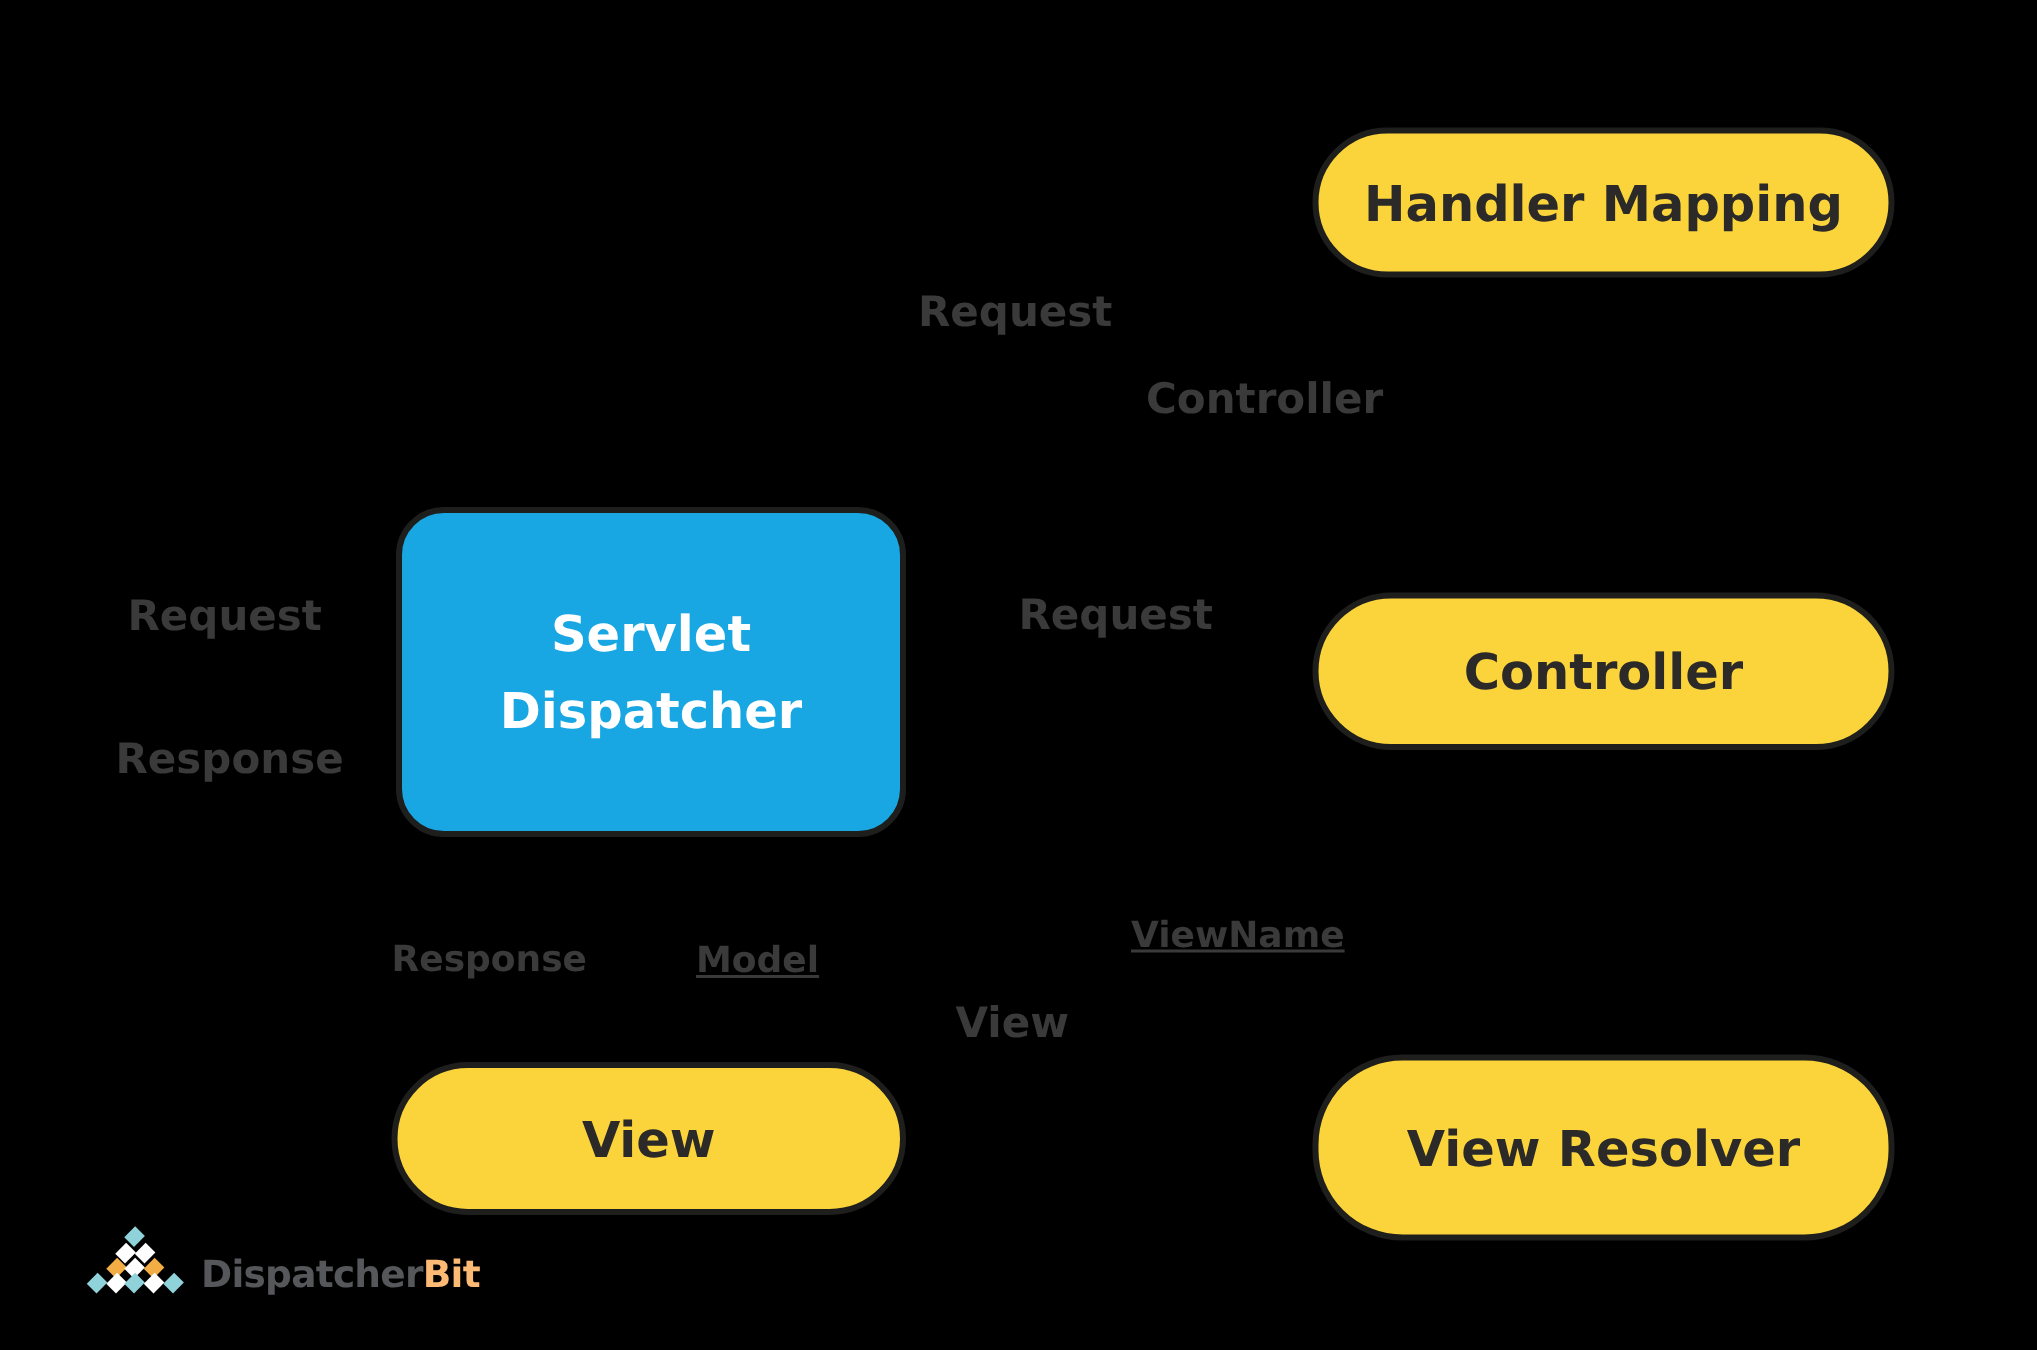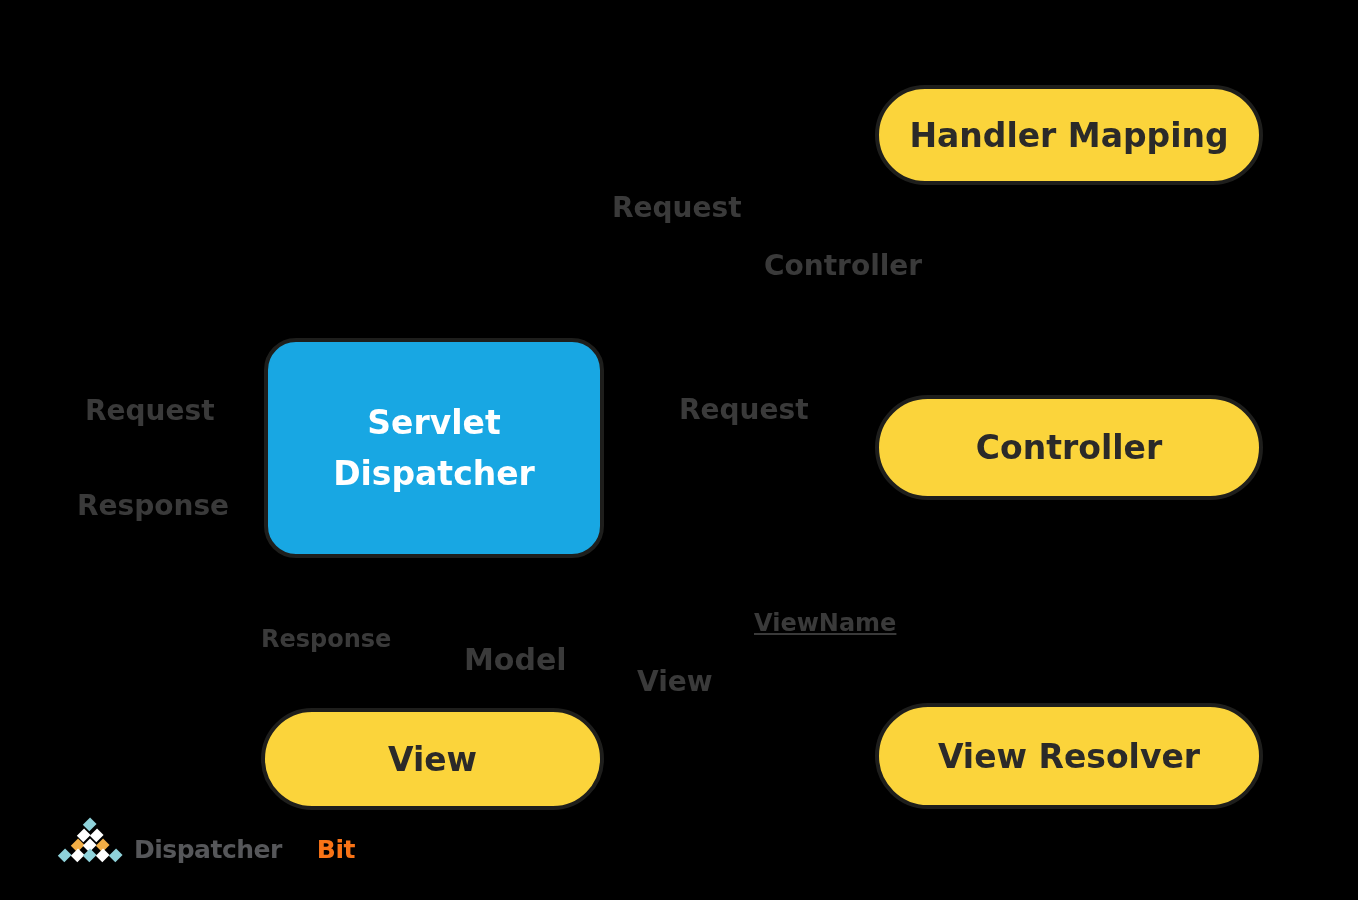--- a/index.html
+++ b/index.html
@@ -29,21 +29,21 @@
     text-align:center;
   }
   .pill{
     background:var(--yellow);
     color:var(--pill-text);
     border-radius:60px;
     font-size:33px;
   }
   .n-handler{left:875px;top:85px;width:388px;height:100px;}
   .n-controller{left:875px;top:395px;width:388px;height:105px;}
-  .n-viewresolver{left:875px;top:703px;width:388px;height:106px;text-align:center;}
+  .n-viewresolver{left:875px;top:703px;width:388px;height:124px;text-align:center;}
   .n-view{left:261px;top:708px;width:343px;height:102px;}
   .n-dispatcher{
     left:264px;top:338px;width:340px;height:220px;
     background:var(--blue);
     color:#FFFFFF;
     border-radius:32px;
     font-size:33px;
     line-height:1.55;
     flex-direction:column;
   }
@@ -57,34 +57,34 @@
   }
   .l-request-top{left:612px;top:191px;}
   .l-controller{left:764px;top:249px;}
   .l-request-left{left:85px;top:394px;}
   .l-response-left{left:77px;top:489px;}
   .l-request-mid{left:679px;top:393px;}
   .l-modelandview{left:644px;top:487px;}
   .l-viewname{left:754px;top:609px;font-size:24px;text-decoration:underline;}
   .l-view{left:637px;top:665px;}
   .l-response-bottom{left:261px;top:625px;font-size:24px;}
-  .l-model{left:464px;top:642px;font-size:30px;}
+  .l-model{left:464px;top:626px;font-size:24px;text-decoration:underline;}
   
   .logo{position:absolute;left:56px;top:818px;display:flex;align-items:center;}
   .logo-mark{position:relative;width:70px;height:52px;}
   .diamond{position:absolute;width:9.4px;height:9.4px;transform:rotate(45deg) scale(1.02,1.14);}
   .logo-text{
     margin-left:8px;
     font-weight:700;
     font-size:25px;
     letter-spacing:-0.5px;
     color:var(--logo-text);
     padding-top:10px;
   }
-  .logo-text .bit{color:#f97316;margin-left:35px;}
+  .logo-text .bit{color:#fdba74;}
 </style>
 </head>
 <body>
 
 <div class="canvas">
 
   <div class="node pill n-handler">
     <span>Handler Mapping</span>
   </div>
 

